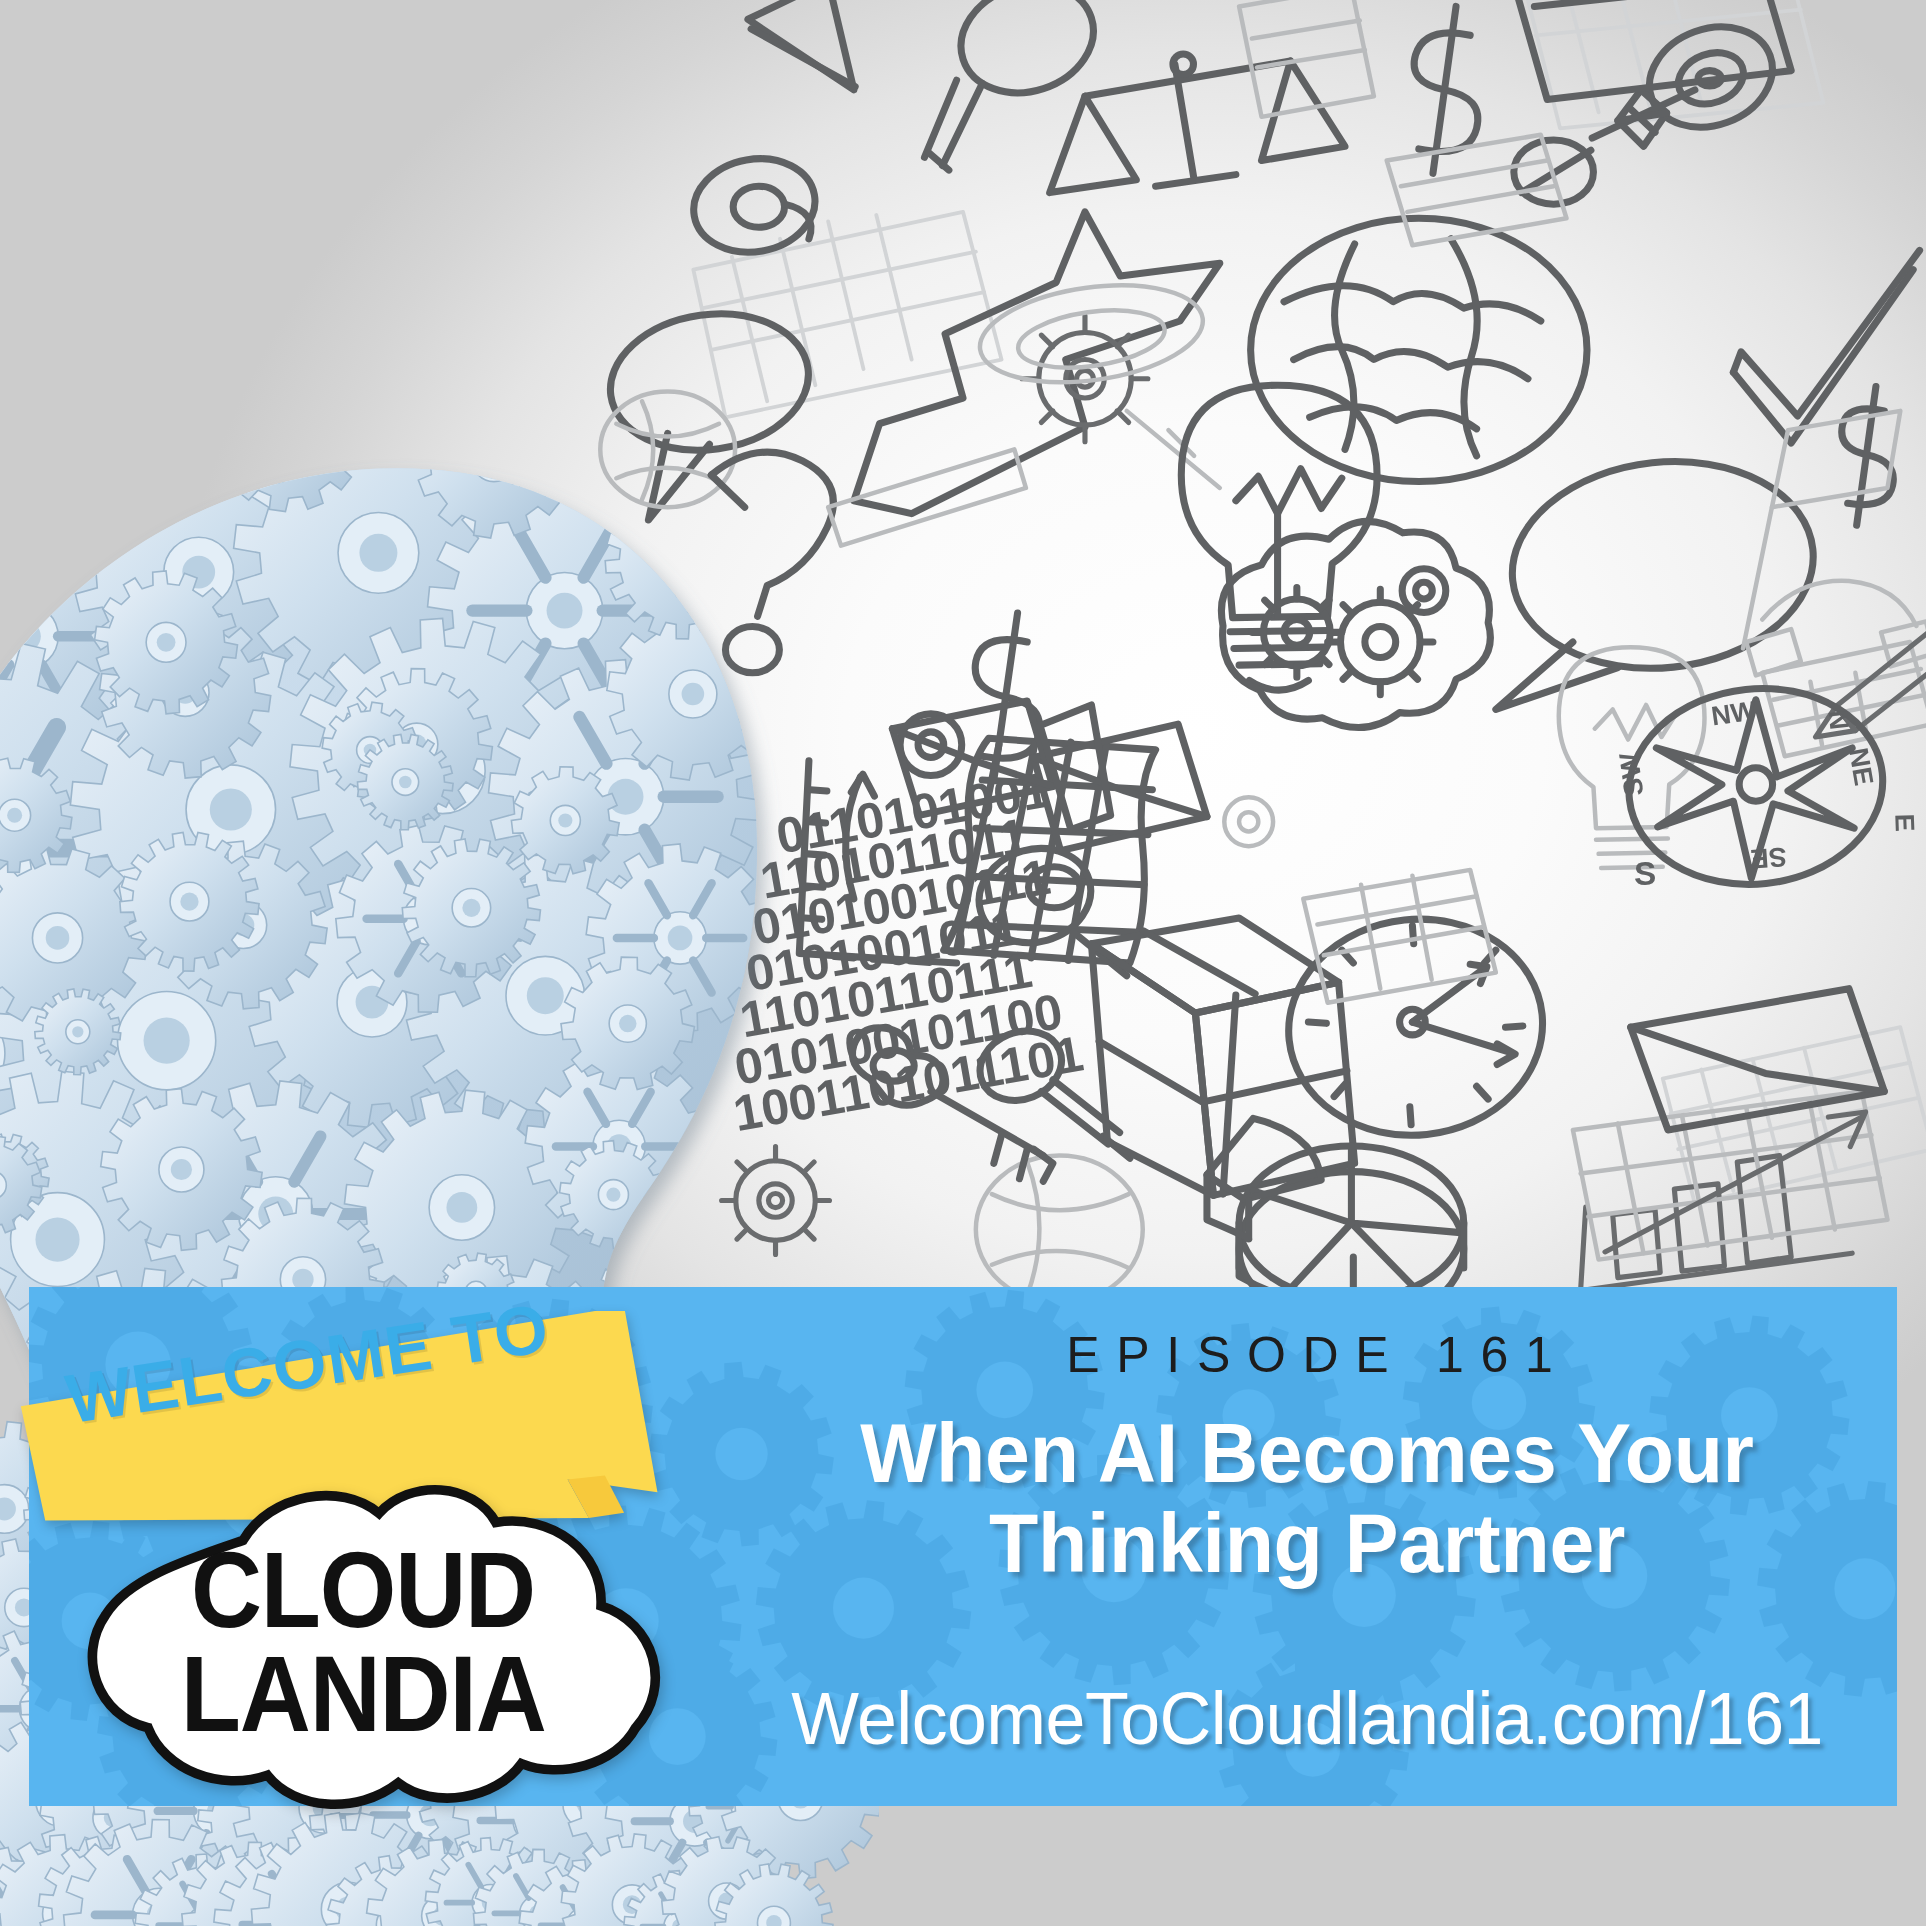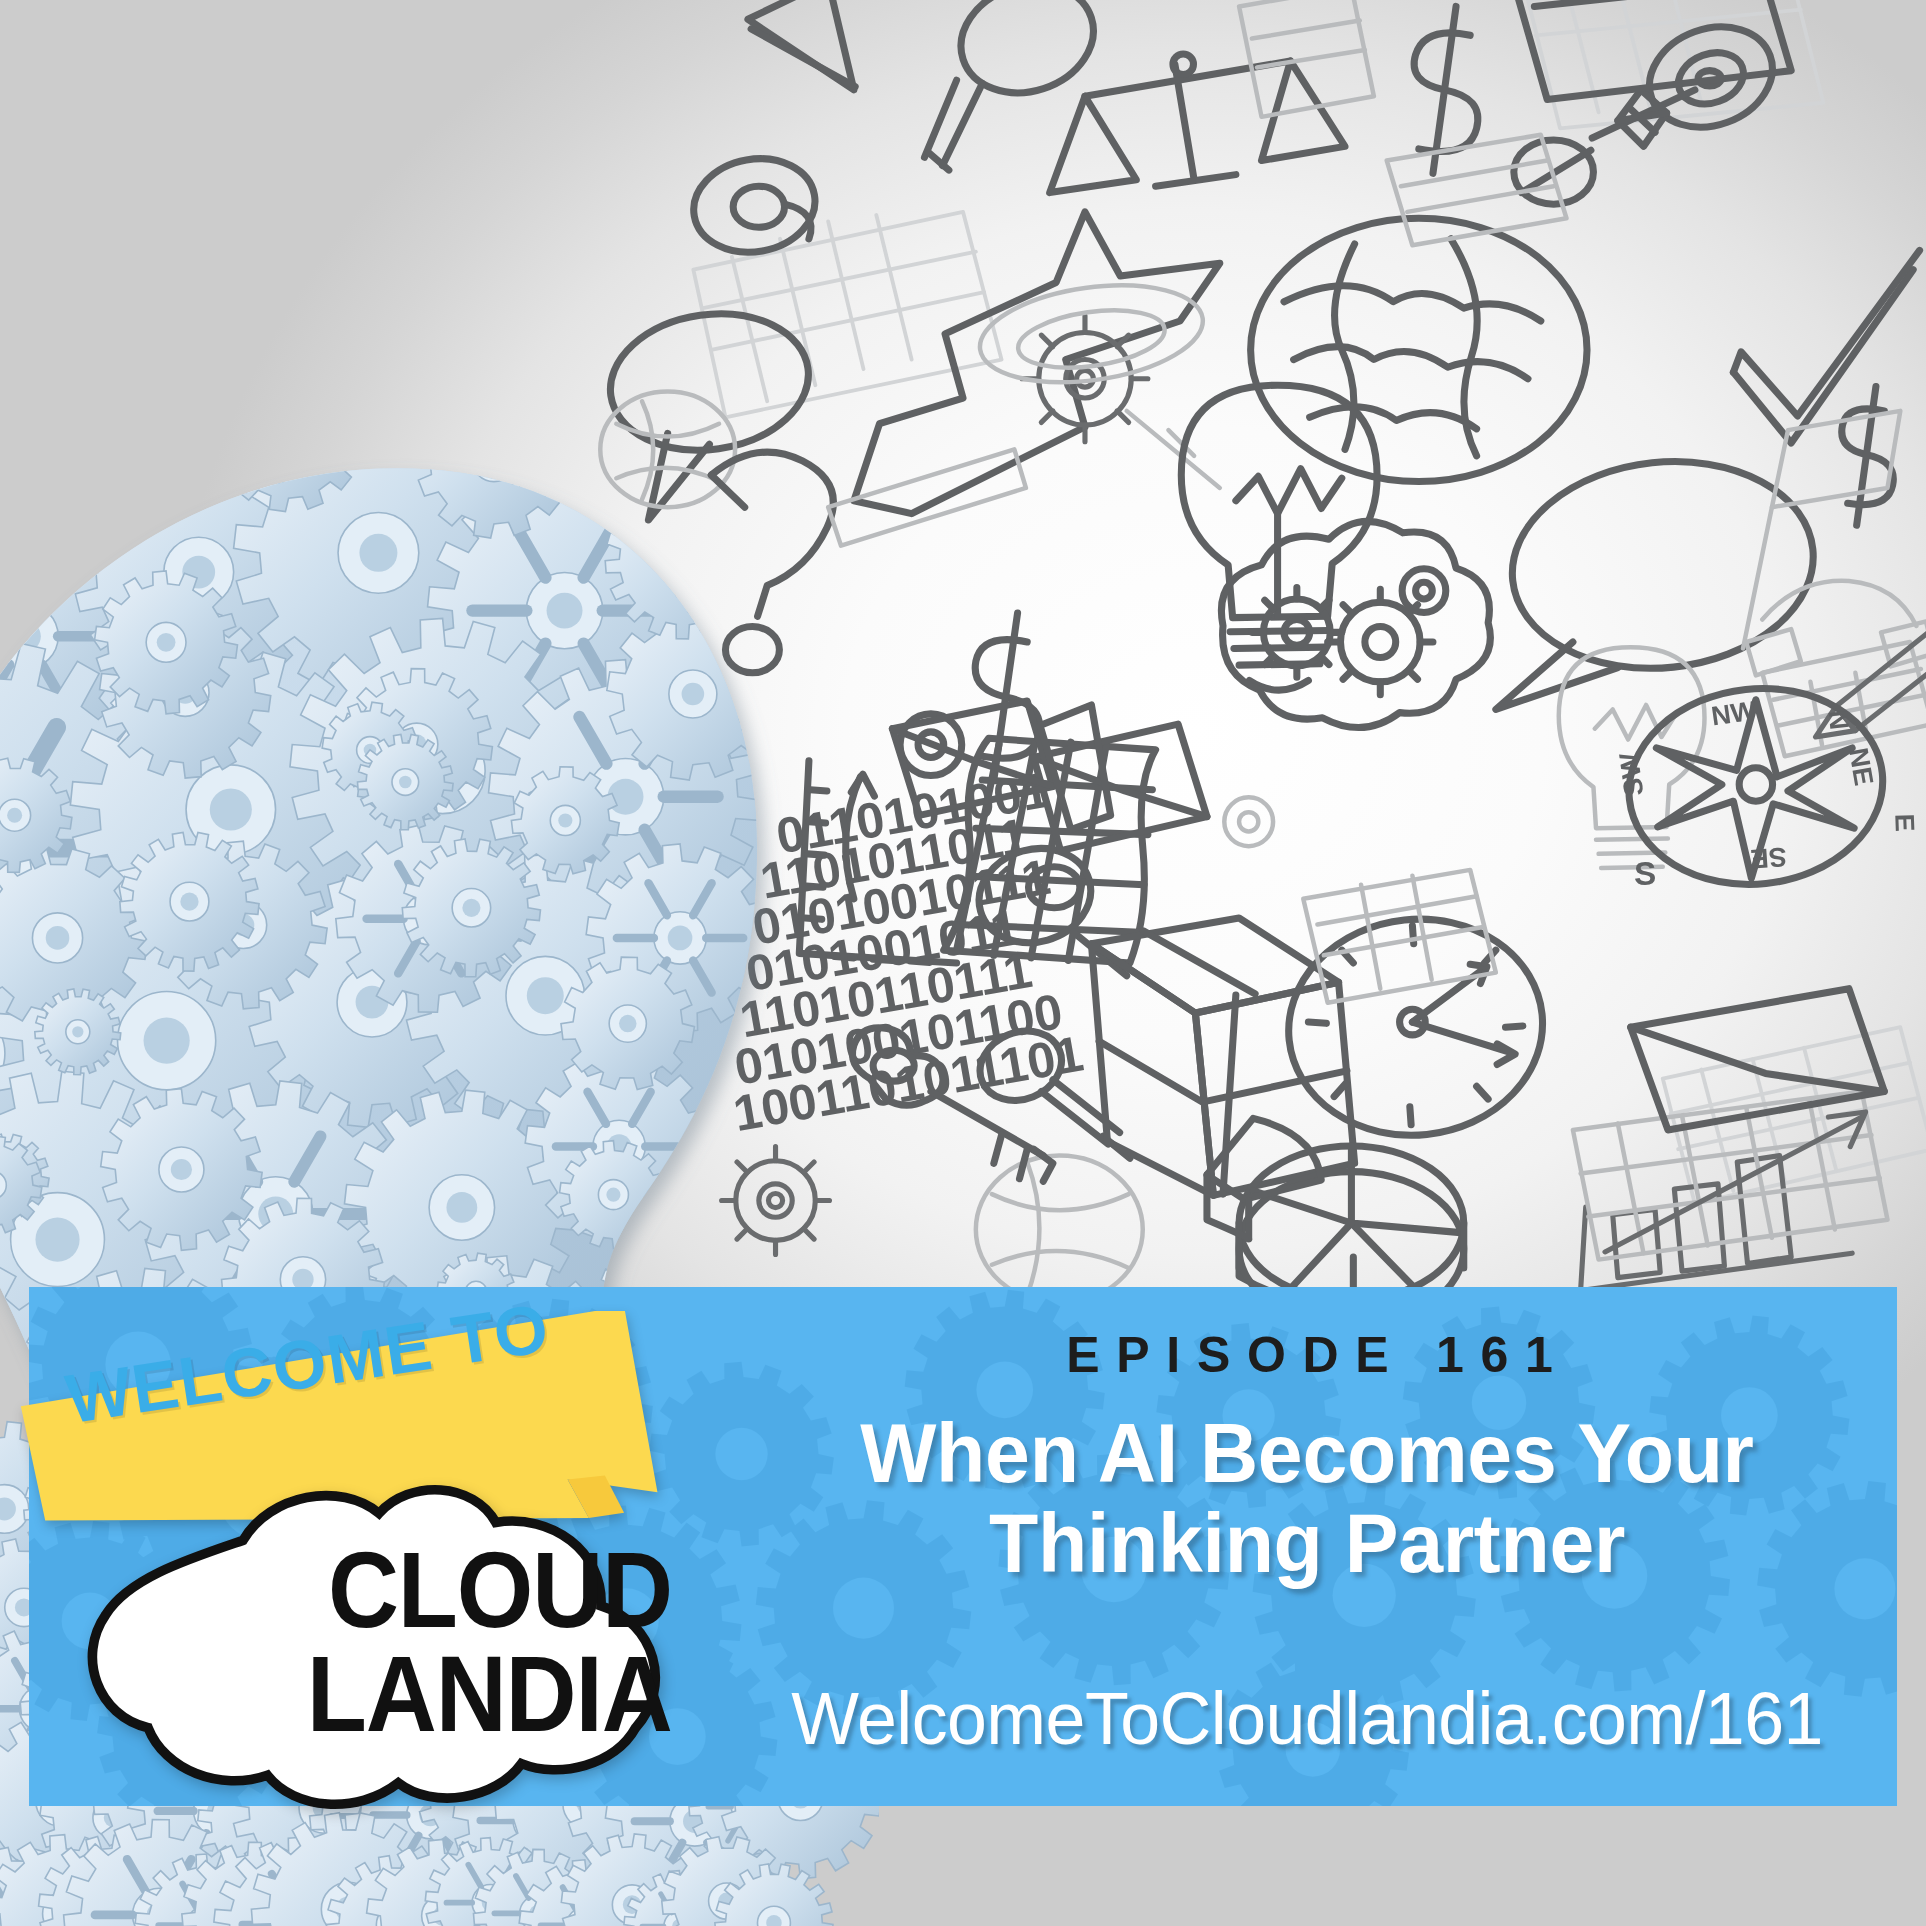--- a/index.html
+++ b/index.html
@@ -49,34 +49,34 @@
     color:#3aade8;white-space:nowrap;
     text-shadow:1.9px 2.6px 0 rgba(0,0,0,.10);
   }
 
   
   .cloud{position:absolute;left:39px;top:1463px;width:648px;height:360px;
          filter:drop-shadow(3.2px 5.8px 6.4px rgba(0,0,0,.22));}
   .cloud svg{width:100%;height:100%;display:block;}
   .cloud-text{
     position:absolute;left:39px;top:1463px;width:648px;height:360px;
-    display:flex;flex-direction:column;align-items:flex-end;justify-content:center;
+    display:flex;flex-direction:column;align-items:center;justify-content:center;
     gap:0;
   }
   .cloud-text span{
     display:block;color:#111111;font-weight:700;
     font-size:107px;line-height:.97;letter-spacing:-1.3px;
     transform:scaleX(.92);
   }
 
   
   .ep{
     position:absolute;left:751px;top:1326px;width:1117px;
     text-align:center;color:#1d1d1d;
-    font-size:50px;font-weight:700;letter-spacing:16.7px;
+    font-size:50px;font-weight:400;letter-spacing:16.7px;
     text-indent:16.7px;
   }
   .title{
     position:absolute;left:742px;top:1409px;width:1130px;
     text-align:center;color:#ffffff;
     font-size:84px;font-weight:700;line-height:1.07;
     letter-spacing:-0.3px;
     text-shadow:4.5px 5.1px 4.5px rgba(40,80,110,.42);
     transform:scaleX(.96);
   }

